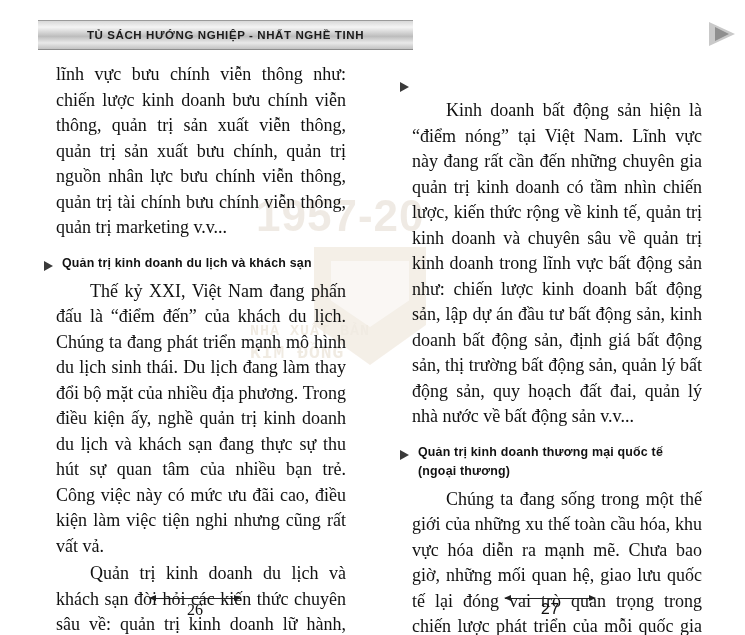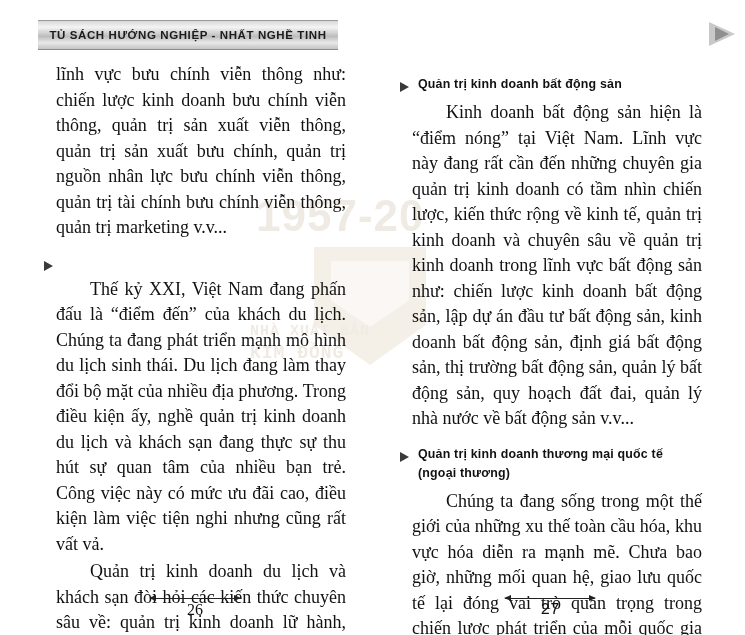--- a/index.html
+++ b/index.html
@@ -21,21 +21,21 @@
     left: 0; top: 0;
     width: 745px;
     height: 635px;
   }
 
   
   .header-band {
     position: absolute;
     top: 20px;
     height: 28px;
-    width: 300px;
+    width: 375px;
     background: linear-gradient(to bottom, #d8d8d8 0%, #f4f4f4 22%, #bdbdbd 55%, #e9e9e9 78%, #c2c2c2 100%);
     border-top: 1px solid #9a9a9a;
     border-bottom: 1px solid #8d8d8d;
     display: flex;
     align-items: center;
     justify-content: center;
     overflow: hidden;
   }
   .header-band.left  { left: 38px; }
   .header-band.right { left: 380px; width: 331px; }
@@ -215,31 +215,31 @@
     <span class="tip"></span>
     <span class="tip2"></span>
   </div>
 
   <div class="page left">
 
     <p class="noindent">lĩnh vực bưu chính viễn thông như: chiến lược kinh doanh bưu chính viễn thông, quản trị sản xuất viễn thông, quản trị sản xuất bưu chính, quản trị nguồn nhân lực bưu chính viễn thông, quản trị tài chính bưu chính viễn thông, quản trị marketing v.v...</p>
 
     <div class="subhead">
       <span class="bullet"></span>
+      <span class="sub-text">Quản trị kinh doanh du lịch và khách sạn</span>
     </div>
 
     <p>Thế kỷ XXI, Việt Nam đang phấn đấu là “điểm đến” của khách du lịch. Chúng ta đang phát triển mạnh mô hình du lịch sinh thái. Du lịch đang làm thay đổi bộ mặt của nhiều địa phương. Trong điều kiện ấy, nghề quản trị kinh doanh du lịch và khách sạn đang thực sự thu hút sự quan tâm của nhiều bạn trẻ. Công việc này có mức ưu đãi cao, điều kiện làm việc tiện nghi nhưng cũng rất vất vả.</p>
     <p>Quản trị kinh doanh du lịch và khách sạn đòi hỏi các kiến thức chuyên sâu về: quản trị kinh doanh lữ hành, quản trị kinh doanh khách sạn, kinh tế du lịch, quản trị doanh nghiệp du lịch, marketing du lịch, phương pháp hướng dẫn du lịch, văn hóa và du lịch, thanh toán quốc tế trong du lịch v.v...</p>
   </div>
 
   <div class="page right">
 
     <div class="subhead">
       <span class="bullet"></span>
-      <span class="sub-text">Quản trị kinh doanh bất động sản</span>
     </div>
 
     <p>Kinh doanh bất động sản hiện là “điểm nóng” tại Việt Nam. Lĩnh vực này đang rất cần đến những chuyên gia quản trị kinh doanh có tầm nhìn chiến lược, kiến thức rộng về kinh tế, quản trị kinh doanh và chuyên sâu về quản trị kinh doanh trong lĩnh vực bất động sản như: chiến lược kinh doanh bất động sản, lập dự án đầu tư bất động sản, kinh doanh bất động sản, định giá bất động sản, thị trường bất động sản, quản lý bất động sản, quy hoạch đất đai, quản lý nhà nước về bất động sản v.v...</p>
 
     <div class="subhead">
       <span class="bullet"></span>
       <span class="sub-text">Quản trị kinh doanh thương mại quốc tế (ngoại thương)</span>
     </div>
 
     <p>Chúng ta đang sống trong một thế giới của những xu thế toàn cầu hóa, khu vực hóa diễn ra mạnh mẽ. Chưa bao giờ, những mối quan hệ, giao lưu quốc tế lại đóng vai trò quan trọng trong chiến lược phát triển của mỗi quốc gia như bây giờ, đặc biệt trong lĩnh vực kinh tế. Việt Nam với chính sách mở cửa, đang trở thành điểm thu hút hấp dẫn của đầu tư nước ngoài.</p>

